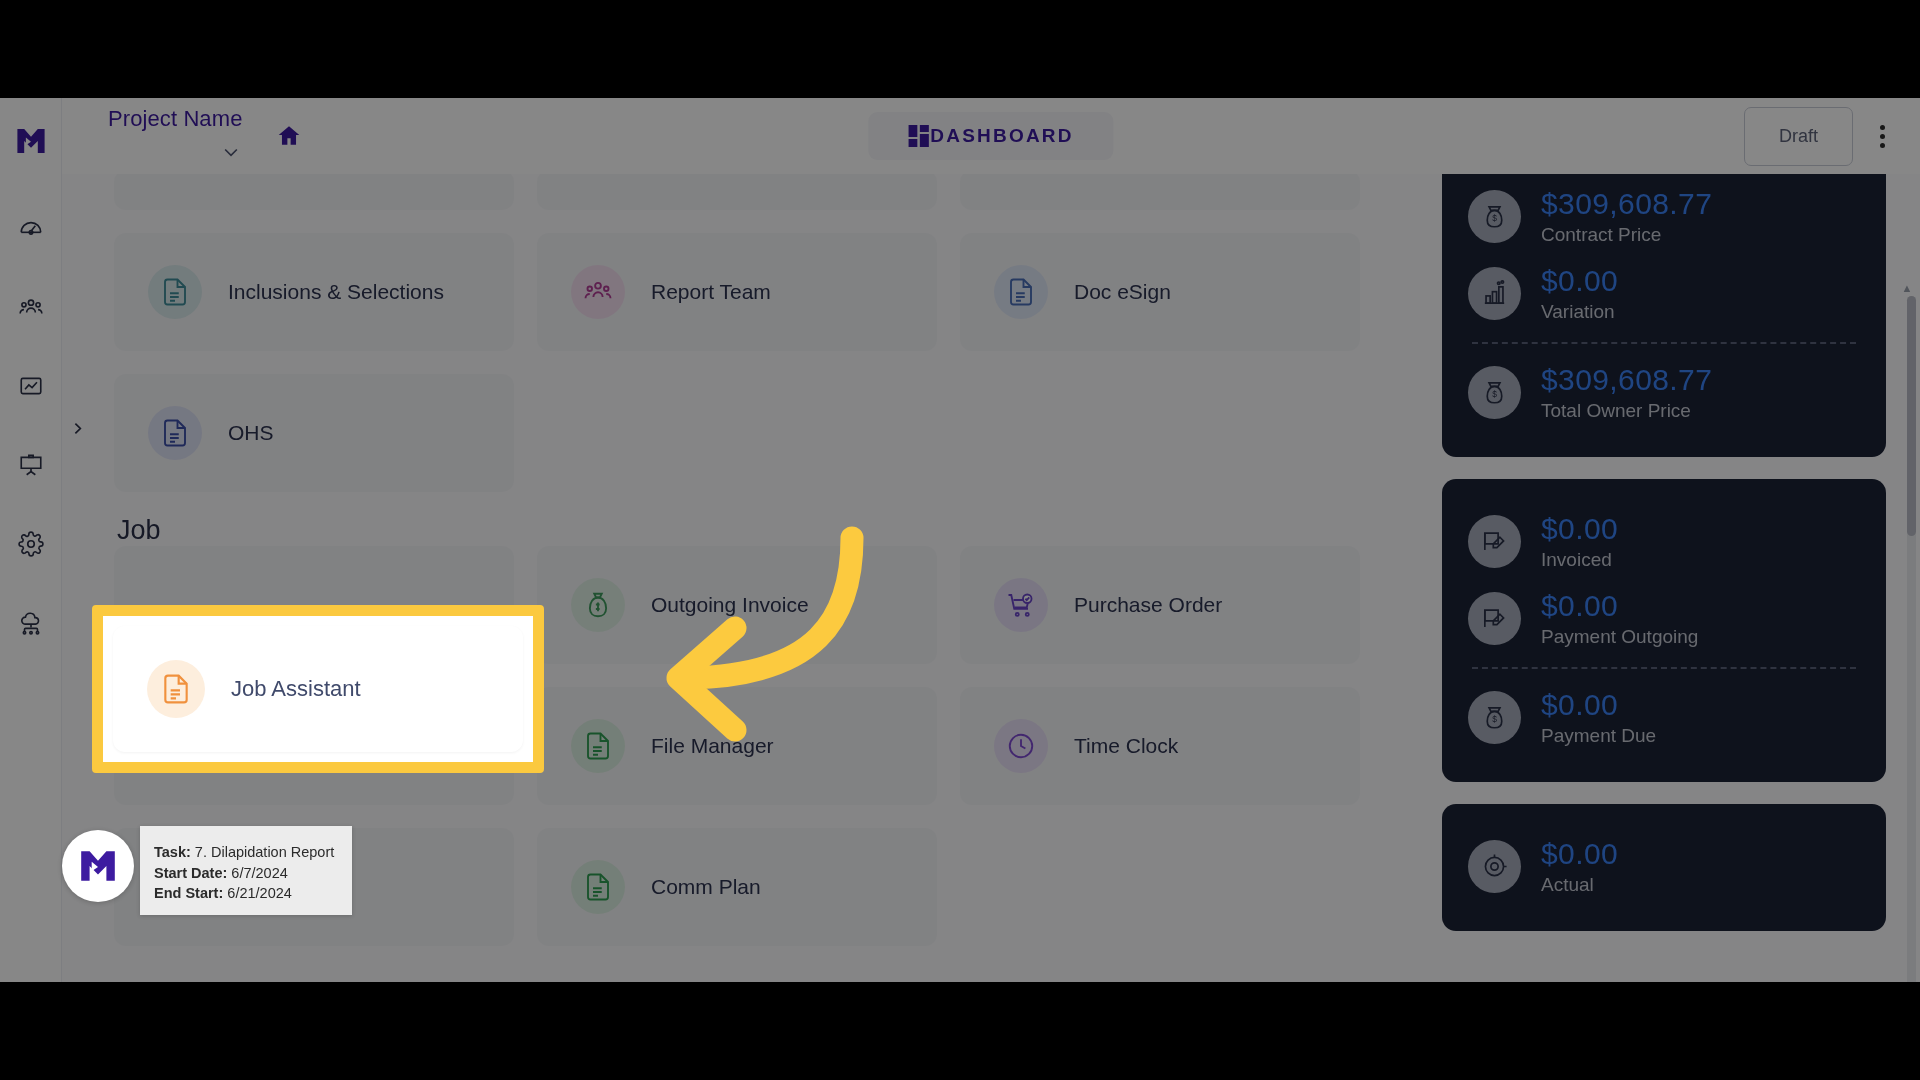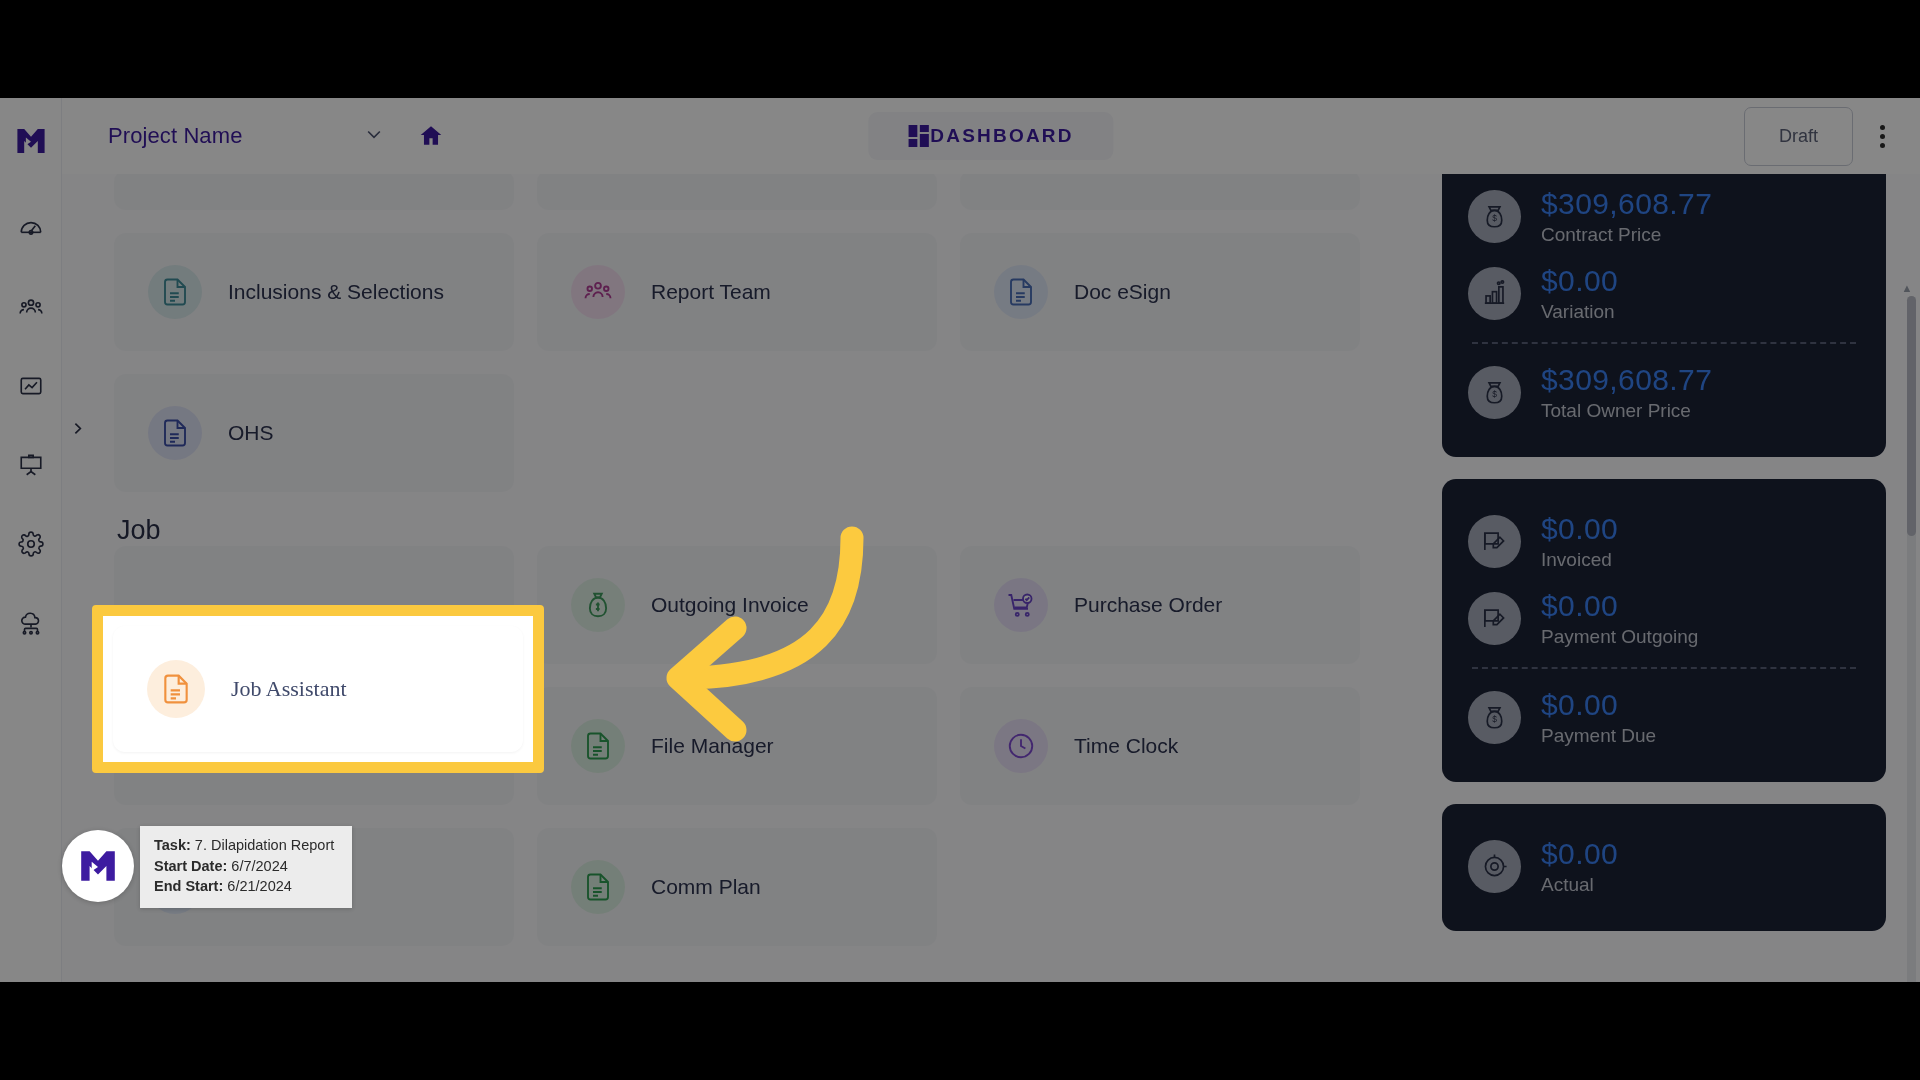--- a/index.html
+++ b/index.html
@@ -59,21 +59,21 @@
   
   .topbar {
     position: absolute; left: 62px; top: 0;
     width: 1858px; height: 76px;
     background: #ffffff;
     display: flex; align-items: center;
     z-index: 11;
   }
   .proj-select {
     display: flex; align-items: center; gap: 10px;
-    margin-left: 46px; cursor: pointer;
+    margin-left: 46px; cursor: pointer; flex-direction: column;
   }
   .proj-name {
     color: #3d1ba0; font-size: 22px; font-weight: 500; letter-spacing: .1px;
   }
   .chev { color: #4e5571; font-size: 17px; margin-left: 112px; }
   .home-icon { margin-left: 34px; width: 26px; height: 26px; cursor: pointer; }
 
   .dash-pill {
     position: absolute; left: 50%; transform: translateX(-50%);
     display: flex; align-items: center; gap: 0;
@@ -140,21 +140,20 @@
     border: 11px solid #fbc93f;
     border-radius: 4px;
     z-index: 60;
     padding: 10px;
   }
   .spotlight .inner {
     width: 100%; height: 100%;
     background: #ffffff; border-radius: 12px;
     display: flex; align-items: center; padding-left: 34px; gap: 26px;
     box-shadow: 0 1px 3px rgba(0,0,0,.05);
-    font-family: Liberation Serif, serif;
   }
   .spotlight .bubble {
     width: 58px; height: 58px; border-radius: 50%;
     background: #fdeedd;
     display: flex; align-items: center; justify-content: center;
     flex: 0 0 58px;
   }
   .spotlight .bubble svg { width: 32px; height: 32px; }
   .spotlight .tlabel { font-size: 22px; color: #404a6b; }
 
@@ -162,21 +161,21 @@
   .arrow-wrap {
     position: absolute; left: 580px; top: 520px;
     width: 330px; height: 230px; z-index: 61; pointer-events: none;
   }
 
   
   .tooltip {
     position: absolute; left: 140px; top: 826px;
     width: 212px;
     background: #ececec;
-    padding: 9px 12px 11px 14px;
+    padding: 16px 12px 11px 14px;
     z-index: 62;
     font-size: 14.5px; color: #2b2b2b; line-height: 1.42;
     box-shadow: 0 1px 4px rgba(0,0,0,.18);
   }
   .tooltip b { font-weight: 700; }
   .tt-avatar {
     position: absolute; left: 62px; top: 830px;
     width: 72px; height: 72px; border-radius: 50%;
     background: #fff; z-index: 63;
     display: flex; align-items: center; justify-content: center;

